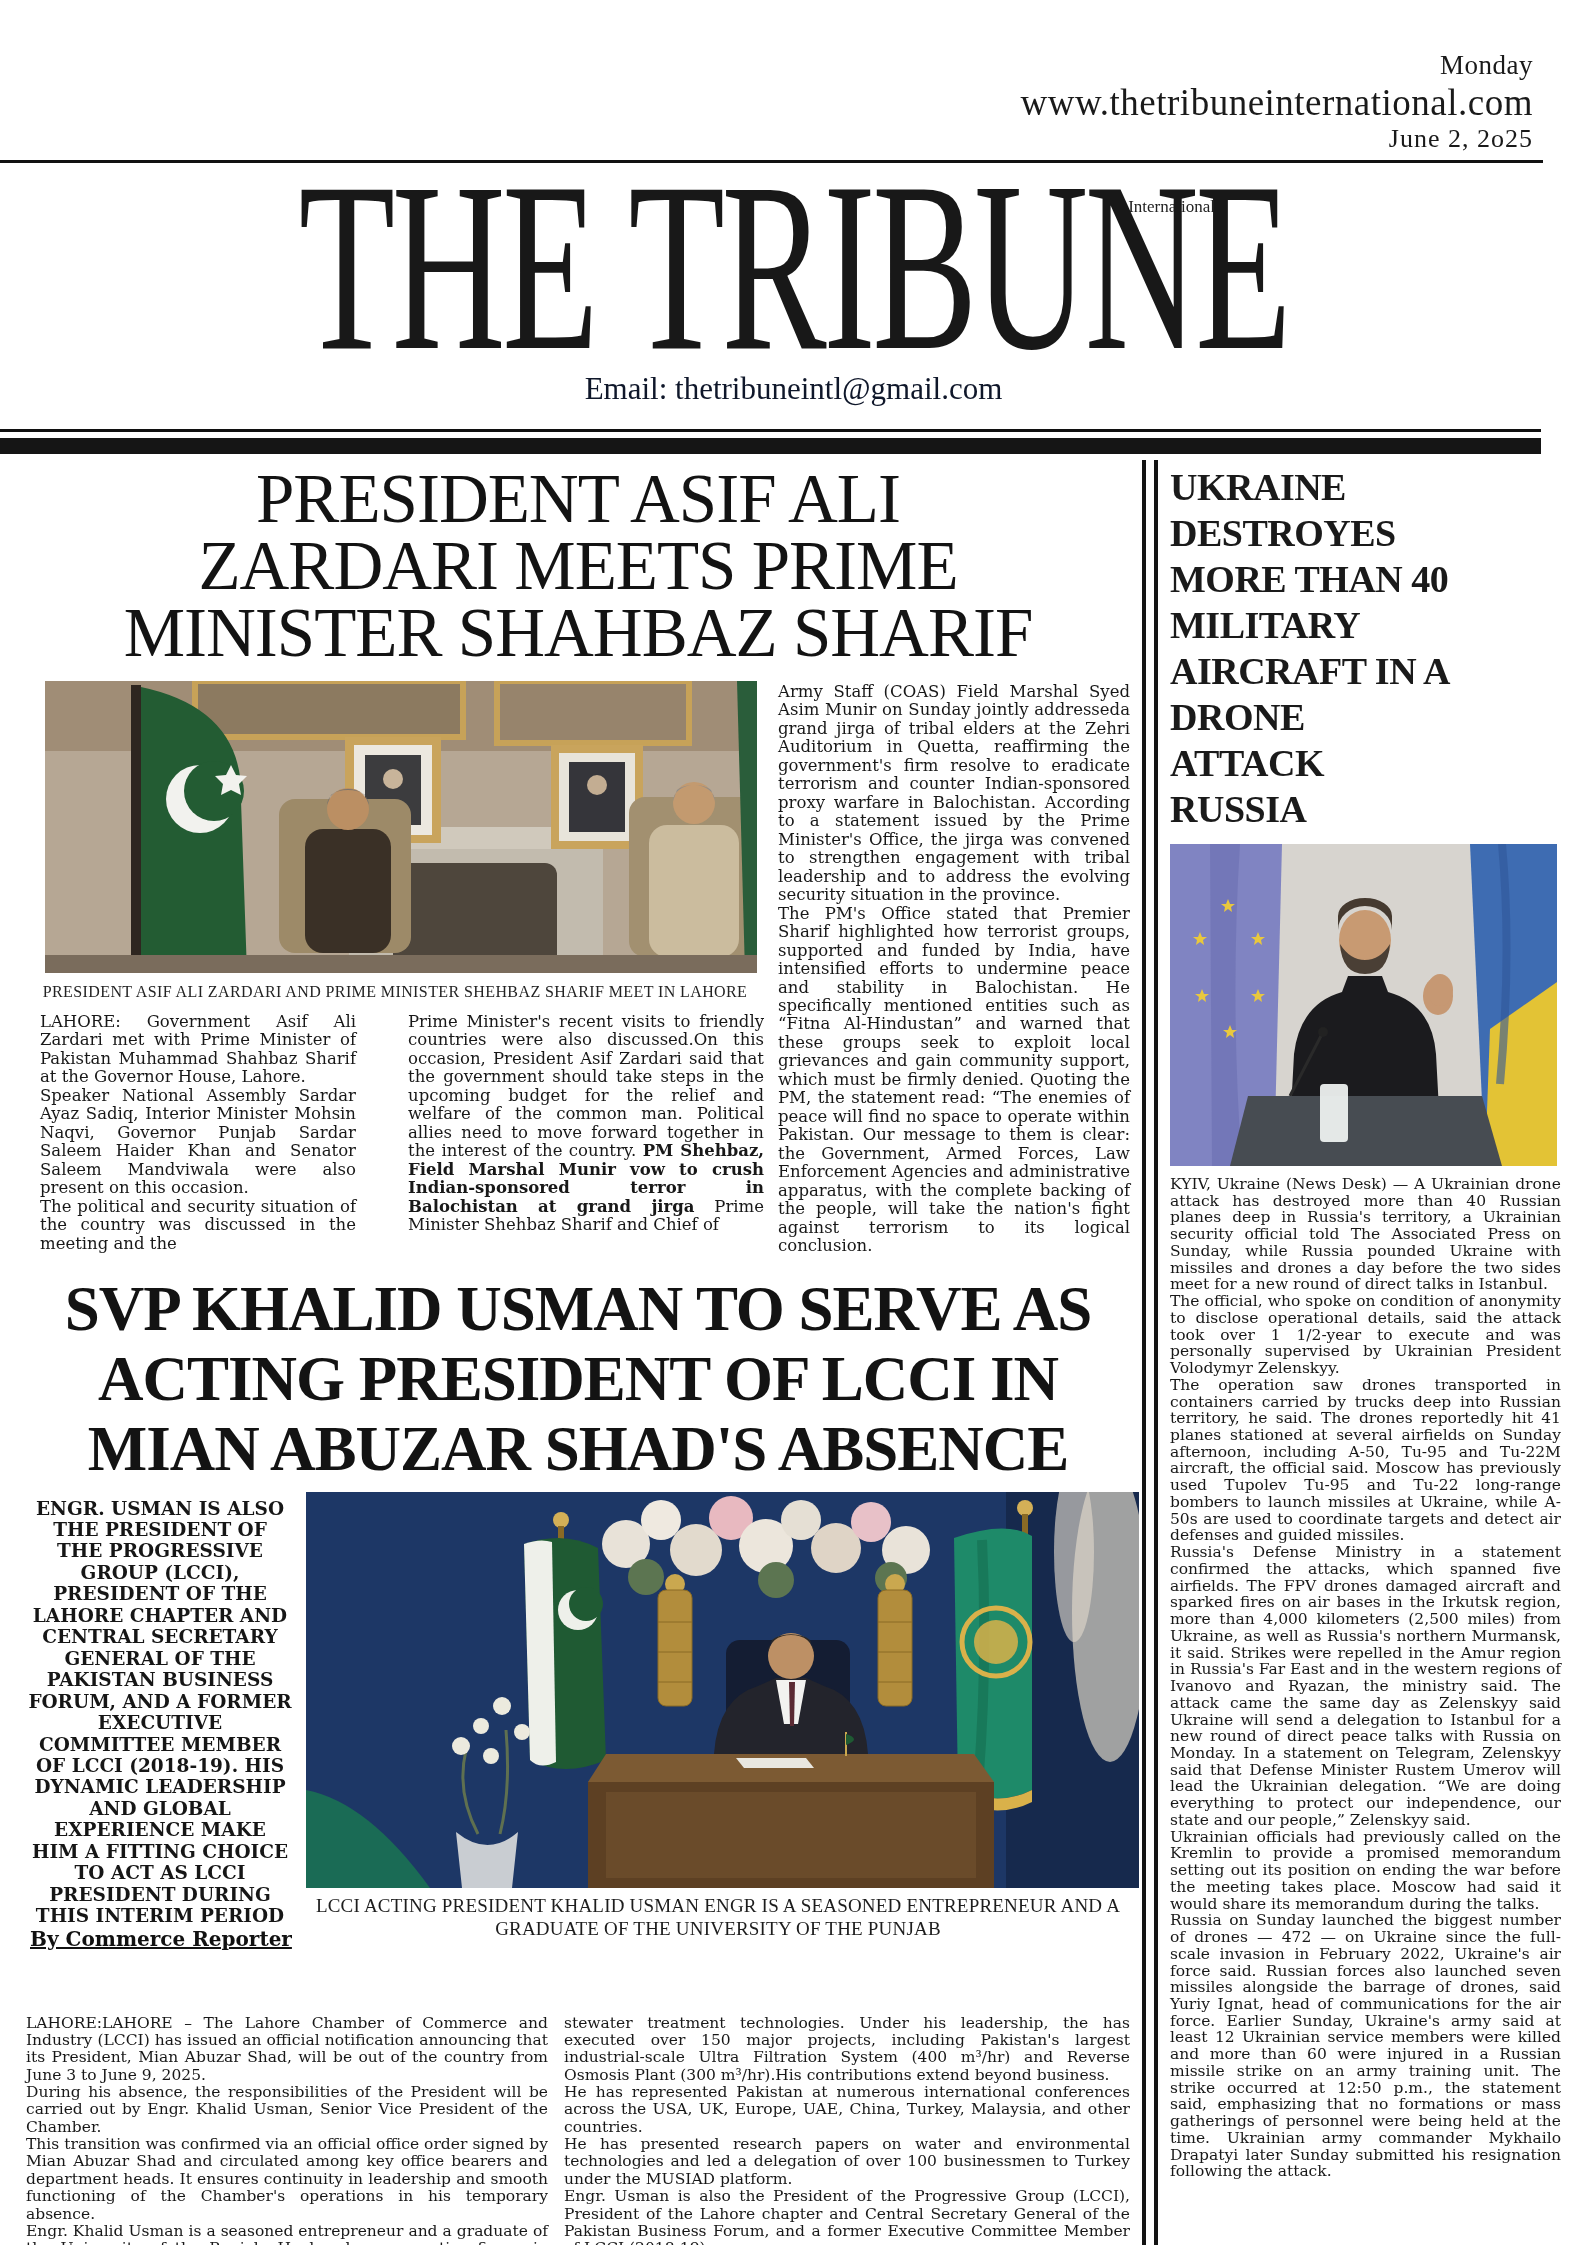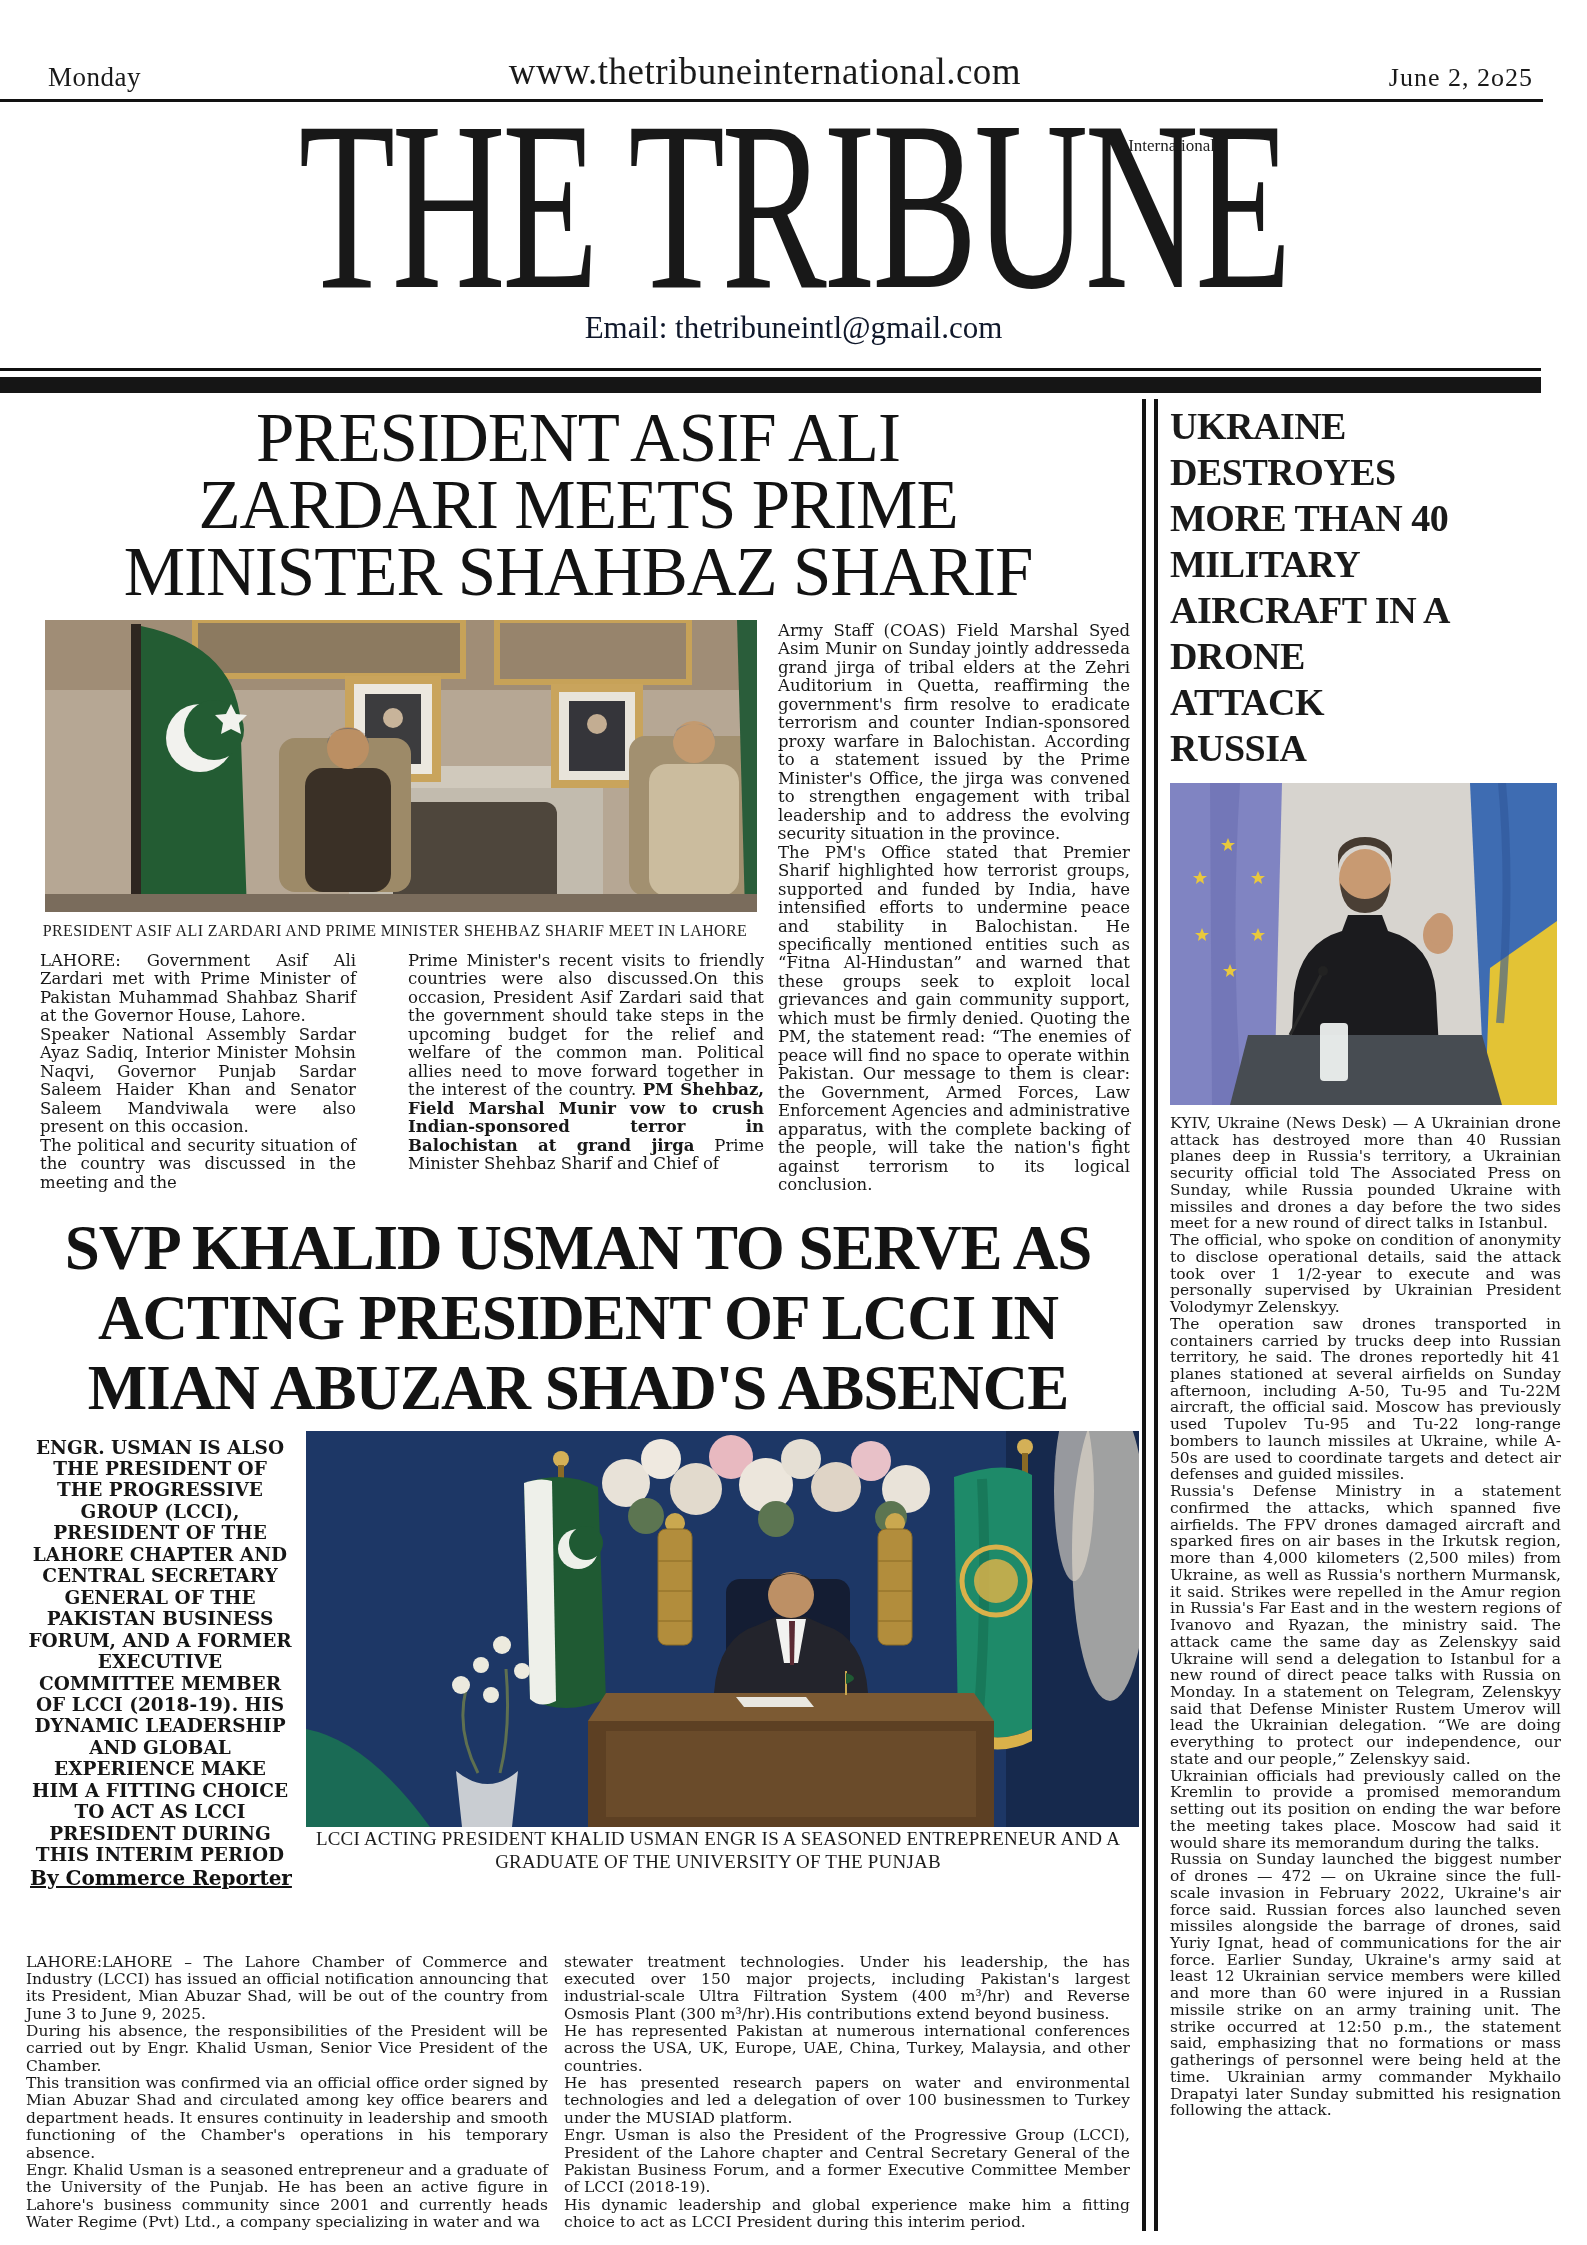--- a/index.html
+++ b/index.html
@@ -2,21 +2,21 @@
 <html><head>
 <meta charset="utf-8">
 <style>
   html,body{margin:0;padding:0;background:#fff;}
   .page{width:1587px;height:2245px;background:#ffffff;color:#1a1a1a;
         font-family:"DejaVu Serif",serif;position:relative;overflow:hidden;}
 
   
   .topbar{display:flex;align-items:flex-end;justify-content:space-between;
           padding:50px 10px 6px 48px;margin-right:44px;border-bottom:3px solid #121212;
-          font-family:"Liberation Serif",serif;}
+          font-family:"Liberation Serif",serif;flex-direction:column;}
   .topbar .day{font-size:27px;letter-spacing:.5px;}
   .topbar .site{font-size:37px;letter-spacing:.5px;}
   .topbar .date{font-size:26px;letter-spacing:1px;}
 
   
   .masthead{position:relative;height:198px;margin-top:6px;}
   .masthead .title{white-space:nowrap;text-align:center;font-family:"Liberation Serif",serif;
         font-size:232px;line-height:198px;letter-spacing:-5px;color:#181818;
         transform:scaleX(.68) scaleY(1.04);transform-origin:50% 60%;}
   .masthead .intl{position:absolute;top:28px;right:372px;font-size:17px;color:#222;
@@ -58,21 +58,21 @@
   
   .a2{display:flex;gap:12px;margin-top:8px;}
   .a2-side{width:268px;flex:none;display:flex;flex-direction:column;}
   .side-text{font-weight:700;text-align:center;font-size:18.5px;line-height:1.16;
              color:#161616;padding:6px 2px 0 2px;}
   .byline{margin-top:auto;font-weight:700;font-size:20px;text-decoration:underline;
           color:#111;padding:0 0 30px 4px;}
   .a2-fig{flex:1;min-width:0;}
   .photo3{width:833px;height:396px;display:block;}
   .caption2{text-align:center;font-family:"Liberation Serif",serif;font-size:19px;
-            line-height:1.25;margin-top:0;letter-spacing:.2px;color:#1d1d1d;}
+            line-height:1.25;margin-top:6px;letter-spacing:.2px;color:#1d1d1d;}
 
   
   .bottom{display:flex;gap:16px;margin-top:34px;}
   .b-col1{width:522px;flex:none;}
   .b-col2{flex:1;min-width:0;}
   .bt2{font-size:15.5px;line-height:1.12;text-align:justify;color:#181818;}
   .bt2 p{margin:0;}
 
   
   .r-headline{font-family:"Liberation Serif",serif;font-weight:700;font-size:38px;

